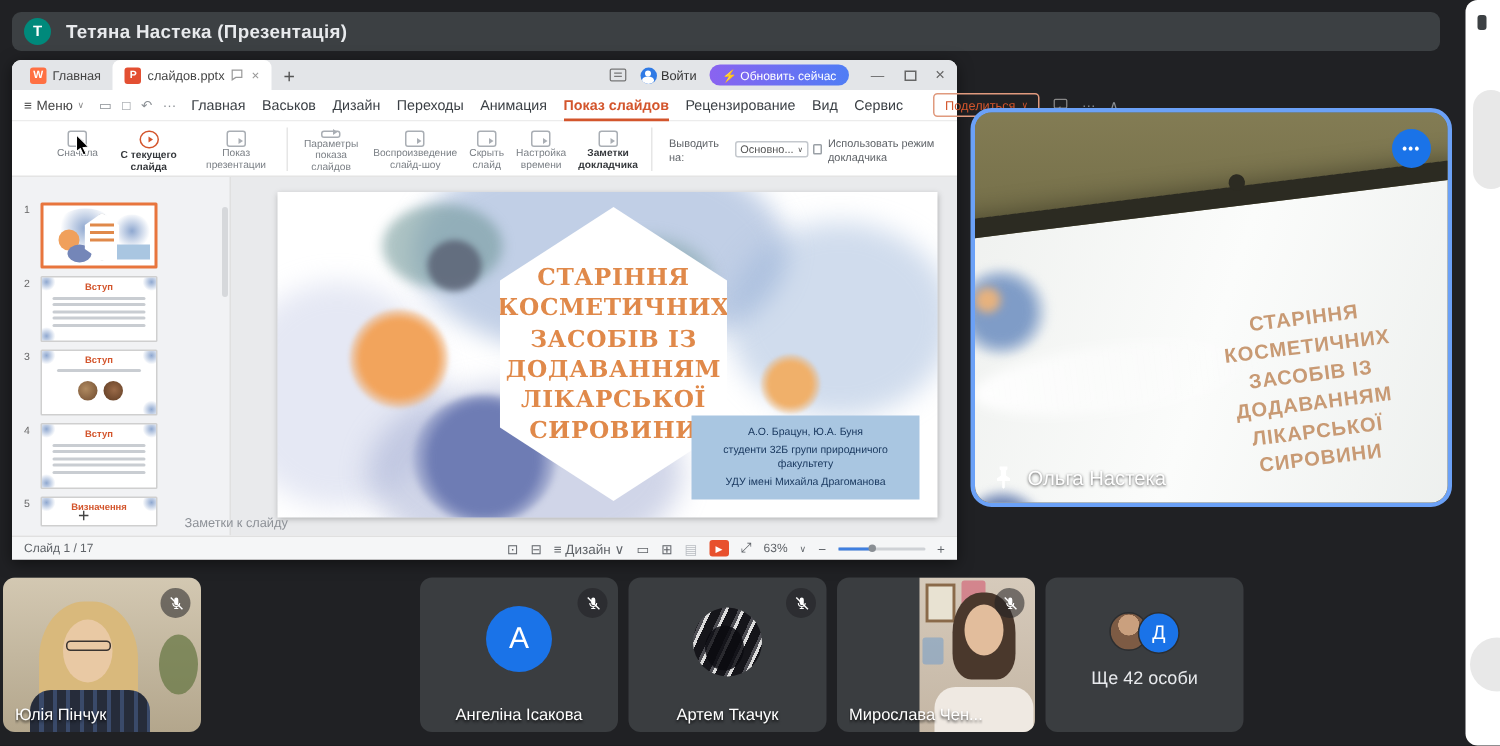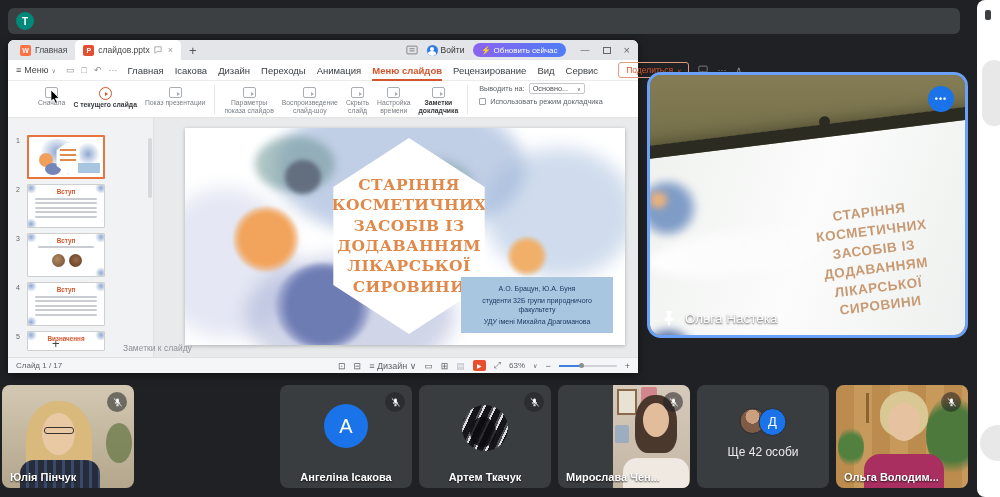--- a/index.html
+++ b/index.html
@@ -43,21 +43,21 @@
   
   .ribbon{position:absolute;left:0;top:41px;right:0;height:37px;background:#fff;border-bottom:1px solid #e4e4e4;display:flex;align-items:stretch;padding:2px 4px 1px 26px}
   .rbtn{display:flex;flex-direction:column;align-items:center;justify-content:flex-start;padding:2px 4px 0;text-align:center}
   .rlbl{font-size:6.8px;color:#7a7f85;line-height:1.15;margin-top:1px;white-space:pre-line}
   .rlbl.dark{color:#35383c;font-weight:bold}
   .ri{width:13px;height:11px;border:1px solid #a9aeb4;border-radius:2px;margin:2px auto 0;position:relative}
   .ri::after{content:"";position:absolute;right:1px;bottom:1px;width:0;height:0;border-left:3px solid #a9aeb4;border-top:2px solid transparent;border-bottom:2px solid transparent}
   .ri.playc{width:13px;height:13px;border:1.4px solid #d3552c;border-radius:50%}
   .ri.playc::after{border-left-color:#d3552c;right:3px;bottom:3.2px}
   .rdiv{width:1px;background:#e6e6e6;margin:2px 5px}
-  .rright{display:flex;flex-direction:column;justify-content:flex-start;gap:3px;padding-left:6px;font-size:7.3px;color:#5f6368}
+  .rright{display:flex;flex-direction:row;justify-content:center;gap:3px;padding-left:6px;font-size:7.3px;color:#5f6368}
   .rrow{display:flex;align-items:center;gap:4px}
   .rsel{width:56px;height:11px;border:1px solid #c4c8cd;border-radius:2px;display:flex;align-items:center;justify-content:space-between;padding:0 3px;color:#555}
   .rchk{width:7px;height:7px;border:1px solid #9aa0a6;border-radius:1px}
   
   .panel{position:absolute;left:0;top:78px;width:146px;bottom:16px;background:#f1f2f4;border-right:1px solid #e0e0e0}
   .ptabs{display:flex;align-items:center;gap:12px;font-size:8.5px;color:#666;padding:5px 0 4px 18px}
   .ptab.active{color:#d3552c;font-weight:bold;border-bottom:2px solid #d3552c;padding-bottom:1px}
   .pcollapse{margin-left:14px;color:#888}
   .thumb-row{position:absolute;left:8px;display:flex;gap:5px;align-items:flex-start}
   .tnum{font-size:7px;color:#666;margin-top:2px;width:6px}
@@ -93,21 +93,21 @@
   .cam{position:absolute;inset:0;background:linear-gradient(180deg,#837c54 0%,#6f6a45 40%,#4e4a32 100%)}
   .tv{position:absolute;left:-7%;top:20%;width:116%;height:110%;background:linear-gradient(115deg,#eef0ee 0%,#fbfcfb 45%,#e9ecea 100%);border-top:13px solid #2c2b22;border-left:9px solid #2c2b22;transform:rotate(-7deg);box-shadow:0 0 18px rgba(0,0,0,.4)}
   .tv-knob{position:absolute;left:56%;top:-21px;width:11px;height:11px;border-radius:50%;background:#2c2b22}
   .scr-flower{position:absolute;border-radius:50%;filter:blur(3px)}
   .scr-title{position:absolute;left:38%;top:26%;width:58%;text-align:center;font-weight:bold;font-size:13.5px;line-height:1.4;letter-spacing:.6px;color:#c89a74;white-space:pre-line}
   .glare{position:absolute;left:4%;top:30%;width:55%;height:16%;background:linear-gradient(90deg,rgba(255,255,255,.95),rgba(255,255,255,0));border-radius:50%;filter:blur(4px)}
   .pin-label{position:absolute;left:12px;bottom:9px;display:flex;align-items:center;gap:9px;color:#fff;font-size:13.5px;text-shadow:0 1px 2px rgba(0,0,0,.7)}
   .more-btn{position:absolute;top:11px;right:11px;width:26px;height:26px;border-radius:50%;background:#1a73e8;color:#fff;display:flex;align-items:center;justify-content:center;font-size:9px;letter-spacing:1px;font-weight:bold}
   
   .tile{position:absolute;top:385px;width:132px;height:103px;background:#3a3d40;border-radius:8px;overflow:hidden}
-  .pname{position:absolute;left:8px;bottom:5px;color:#fff;font-size:11px;font-weight:700;text-shadow:0 1px 2px rgba(0,0,0,.8);white-space:nowrap;max-width:118px;overflow:hidden;text-overflow:ellipsis}
+  .pname{position:absolute;left:8px;bottom:5px;color:#fff;font-size:11px;font-weight:400;text-shadow:0 1px 2px rgba(0,0,0,.8);white-space:nowrap;max-width:118px;overflow:hidden;text-overflow:ellipsis}
   .mic{position:absolute;top:7px;right:7px;width:20px;height:20px;border-radius:50%;background:rgba(32,33,36,.55);display:flex;align-items:center;justify-content:center}
   .avatar-big{position:absolute;left:50%;top:40%;transform:translate(-50%,-50%);width:44px;height:44px;border-radius:50%;background:#1a73e8;color:#fff;font-size:20px;display:flex;align-items:center;justify-content:center}
   .avatar-photo{position:absolute;left:50%;top:42%;transform:translate(-50%,-50%);width:46px;height:46px;border-radius:50%;background:repeating-linear-gradient(115deg,#dcdcdc 0 2px,#15151a 2px 8px,#4c4c52 8px 10px);overflow:hidden}
   .avatar-photo::after{content:"";position:absolute;left:8px;top:12px;width:26px;height:30px;border-radius:50%;background:rgba(10,10,16,.85)}
   .ov-label{position:absolute;left:0;right:0;top:58%;text-align:center;color:#e8eaed;font-size:12px;font-weight:500}
   .ov-avs{position:absolute;left:50%;top:22%;transform:translateX(-50%);display:flex}
   .ov-photo{width:26px;height:26px;border-radius:50%;background:radial-gradient(circle at 50% 32%,#caa07e 0 34%,#7d5b44 35% 100%);border:1px solid #2c2e30}
   .ov-letter{width:28px;height:28px;border-radius:50%;background:#1a73e8;color:#fff;font-size:13px;display:flex;align-items:center;justify-content:center;margin-left:-7px;border:1px solid #2c2e30}
   .pv{position:absolute;inset:0}
   .hair,.face,.body,.blob{position:absolute}
@@ -117,20 +117,21 @@
   .strip .g2{position:absolute;right:-6px;top:60px;width:24px;height:66px;border-radius:12px;background:#e8e8e8}
   .strip .g3{position:absolute;right:-16px;top:425px;width:36px;height:36px;border-radius:50%;background:#e8e8e8}
 </style>
 </head>
 <body>
 
 <div class="stage">
 
   <div class="topbar">
     <div class="tb-avatar">Т</div>
+    <div class="tb-title">Тетяна Настека (Презентація)</div>
   </div>
 
   <div class="wps">
 
     <div class="tabrow">
       <div class="wtab">
         <span class="badge w">W</span>
         <span>Главная</span>
       </div>
       <div class="wtab active">
@@ -167,25 +168,25 @@
         <span style="font-size:6px;color:#888">∨</span>
       </div>
       <div class="mb-icons">
           <span>▭</span>
           <span>□</span>
           <span>↶</span>
           <span>···</span>
         </div>
       <div class="mb-items">
         <span class="mb-item">Главная</span>
-        <span class="mb-item">Ісакова</span>
+        <span class="mb-item">Васьков</span>
         <span class="mb-item">Дизайн</span>
         <span class="mb-item">Переходы</span>
         <span class="mb-item">Анимация</span>
-        <span class="mb-item active">Меню слайдов</span>
+        <span class="mb-item active">Показ слайдов</span>
         <span class="mb-item">Рецензирование</span>
         <span class="mb-item">Вид</span>
         <span class="mb-item">Сервис</span>
       </div>
       <svg width="9" height="9" viewBox="0 0 10 10">
           <circle cx="4" cy="4" r="3" fill="none" stroke="#777"></circle>
           <path d="M6.5 6.5L9 9" stroke="#777"></path>
         </svg>
       <div class="mb-right">
         <div class="share-btn">
@@ -475,38 +476,20 @@
   </div>
 
   <div class="tile" style="left:697px">
     <div class="ov-avs">
       <div class="ov-photo"></div>
       <div class="ov-letter">Д</div>
     </div>
     <div class="ov-label">Ще 42 особи</div>
   </div>
 
-  <div class="tile" style="left:836px">
-    <div class="pv" style="background:repeating-linear-gradient(90deg,#bb8c4e 0 18px,#c79a5c 18px 36px)">
-      <div class="blob" style="right:-10px;top:10px;width:52px;height:80px;border-radius:50%;background:radial-gradient(circle,#4d7a3c 0 55%,rgba(77,122,60,0) 80%)"></div>
-      <div class="blob" style="left:2px;top:42px;width:26px;height:40px;border-radius:50%;background:radial-gradient(circle,#52803f 0 50%,rgba(82,128,63,0) 80%)"></div>
-      <div class="blob" style="left:30px;top:8px;width:3px;height:30px;background:#8a6434"></div>
-      <div class="hair" style="left:44px;top:6px;width:48px;height:46px;border-radius:50% 50% 42% 42%;background:#d9c894"></div>
-      <div class="face" style="left:52px;top:18px;width:32px;height:38px;border-radius:50%;background:#e6c2a0"></div>
-      <div class="body" style="left:28px;bottom:-8px;width:80px;height:42px;border-radius:16px 16px 0 0;background:#a82f60"></div>
-    </div>
-    <div class="mic">
-        <svg width="11" height="11" viewBox="0 0 24 24">
-          <path d="M12 14a3 3 0 0 0 3-3V6a3 3 0 0 0-6 0v5a3 3 0 0 0 3 3z" fill="#fff"></path>
-          <path d="M17 11a5 5 0 0 1-10 0M12 16v3M9 19h6" stroke="#fff" stroke-width="1.6" fill="none"></path>
-          <path d="M4 3l17 17" stroke="#fff" stroke-width="2"></path>
-        </svg>
-      </div>
-    <div class="pname">Ольга Володим...</div>
-  </div>
 
   <div class="strip">
     <div class="g1"></div>
     <div class="g2"></div>
     <div class="g3"></div>
   </div>
 
 </div>
 
 </body></html>

